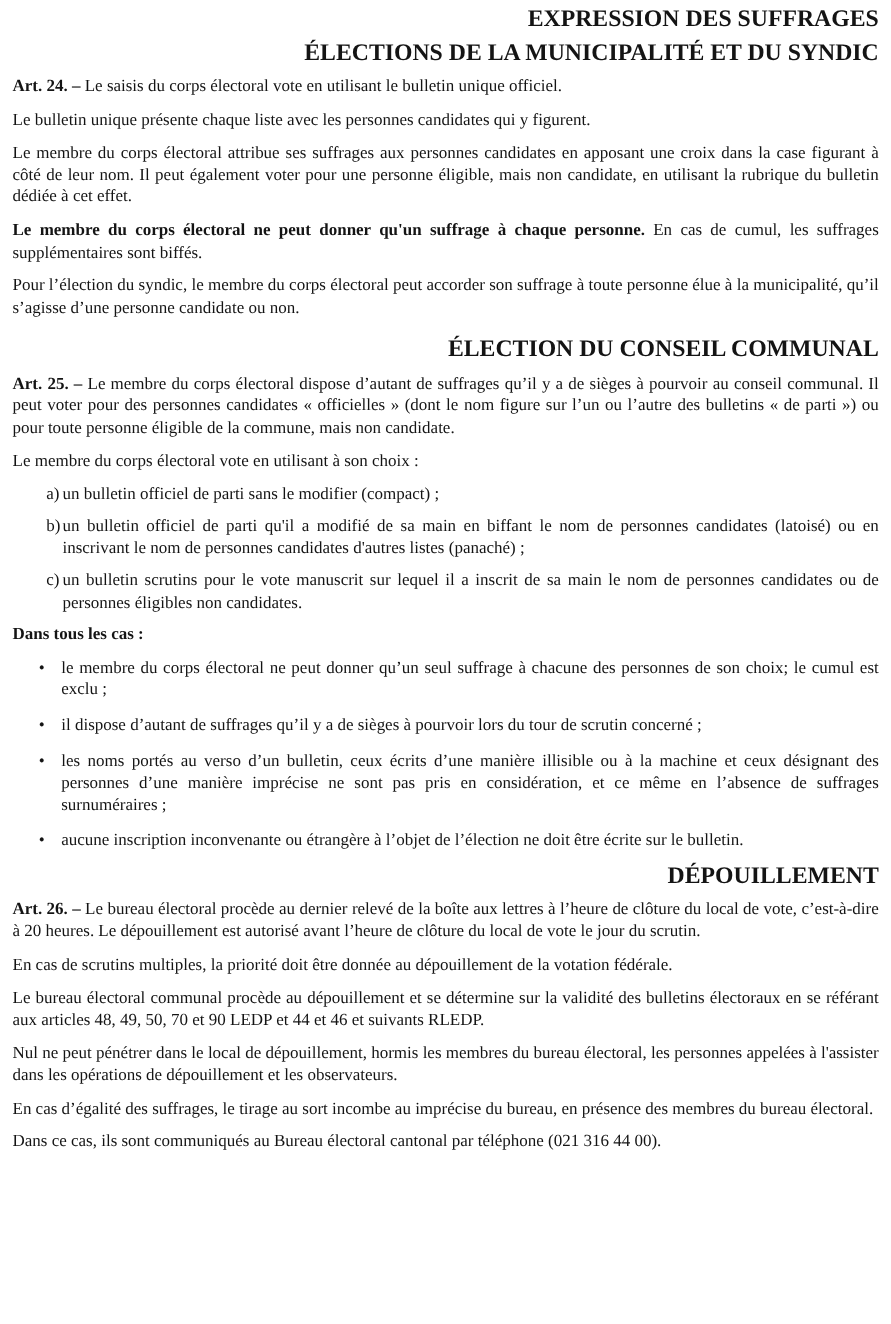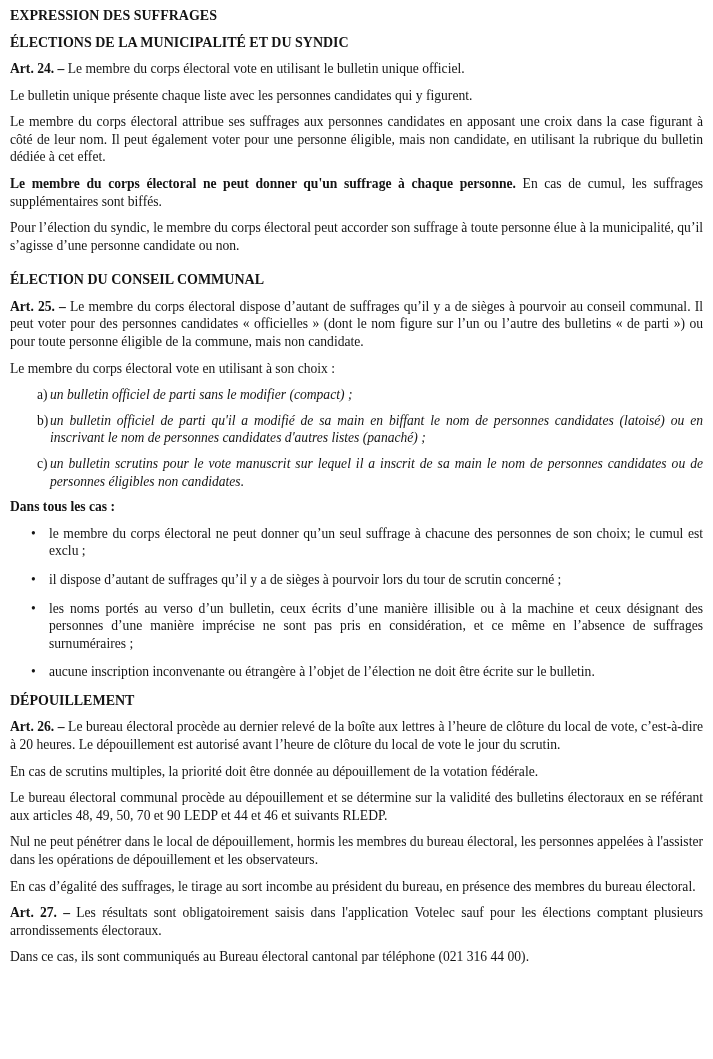--- a/index.html
+++ b/index.html
@@ -14,24 +14,24 @@
     font-family: "Liberation Serif", "DejaVu Serif", serif;
     font-size: 13.6px;
     line-height: 17.6px;
     color: #141414;
   }
   .page {
     padding: 7px 10px 0 10px;
   }
   .h {
     font-weight: bold;
-    font-size: 14px;
+    font-size: 19px;
     line-height: 18px;
     margin: 0 0 8.5px 0;
-    text-align: left;
+    text-align: right;
   }
   .mt1 { margin-top: 17px; }
   p {
     margin: 0 0 9px 0;
     text-align: justify;
   }
   .b { font-weight: bold; }
   .lead { margin-top: 3px; }
   
   .li {
@@ -39,21 +39,20 @@
     margin: 0 0 8px 0;
   }
   .li .mk {
     flex: 0 0 13px;
     margin-left: 27px;
     white-space: nowrap;
   }
   .li .tx {
     flex: 1;
     text-align: justify;
-    font-style: italic;
   }
   
   .bl {
     display: flex;
     margin: 0 0 11px 0;
   }
   .bl.first { margin-top: 4px; }
   .bl .mk {
     flex: 0 0 18px;
     margin-left: 21px;
@@ -65,21 +64,21 @@
   }
 </style>
 </head>
 <body>
 
 <div class="page">
 
   <div class="h">EXPRESSION DES SUFFRAGES</div>
   <div class="h">ÉLECTIONS DE LA MUNICIPALITÉ ET DU SYNDIC</div>
 
-  <p><span class="b">Art. 24. –</span><span> Le membre du corps électoral vote en utilisant le bulletin unique officiel.</span></p>
+  <p><span class="b">Art. 24. –</span><span> Le saisis du corps électoral vote en utilisant le bulletin unique officiel.</span></p>
 
   <p>Le bulletin unique présente chaque liste avec les personnes candidates qui y figurent.</p>
 
   <p>Le membre du corps électoral attribue ses suffrages aux personnes candidates en apposant une croix dans la case figurant à côté de leur nom. Il peut également voter pour une personne éligible, mais non candidate, en utilisant la rubrique du bulletin dédiée à cet effet.</p>
 
   <p><span class="b">Le membre du corps électoral ne peut donner qu'un suffrage à chaque personne.</span><span> En cas de cumul, les suffrages supplémentaires sont biffés.</span></p>
 
   <p>Pour l’élection du syndic, le membre du corps électoral peut accorder son suffrage à toute personne élue à la municipalité, qu’il s’agisse d’une personne candidate ou non.</p>
 
 
@@ -128,20 +127,19 @@
   <div class="h">DÉPOUILLEMENT</div>
 
   <p><span class="b">Art. 26. –</span><span> Le bureau électoral procède au dernier relevé de la boîte aux lettres à l’heure de clôture du local de vote, c’est-à-dire à 20 heures. Le dépouillement est autorisé avant l’heure de clôture du local de vote le jour du scrutin.</span></p>
 
   <p>En cas de scrutins multiples, la priorité doit être donnée au dépouillement de la votation fédérale.</p>
 
   <p>Le bureau électoral communal procède au dépouillement et se détermine sur la validité des bulletins électoraux en se référant aux articles 48, 49, 50, 70 et 90 LEDP et 44 et 46 et suivants RLEDP.</p>
 
   <p>Nul ne peut pénétrer dans le local de dépouillement, hormis les membres du bureau électoral, les personnes appelées à l'assister dans les opérations de dépouillement et les observateurs.</p>
 
-  <p>En cas d’égalité des suffrages, le tirage au sort incombe au président du bureau, en présence des membres du bureau électoral.</p>
+  <p>En cas d’égalité des suffrages, le tirage au sort incombe au imprécise du bureau, en présence des membres du bureau électoral.</p>
 
 
-  <p><span class="b">Art. 27. –</span><span> Les résultats sont obligatoirement saisis dans l'application Votelec sauf pour les élections comptant plusieurs arrondissements électoraux.</span></p>
 
   <p>Dans ce cas, ils sont communiqués au Bureau électoral cantonal par téléphone (021 316 44 00).</p>
 
 </div>
 
 </body></html>

